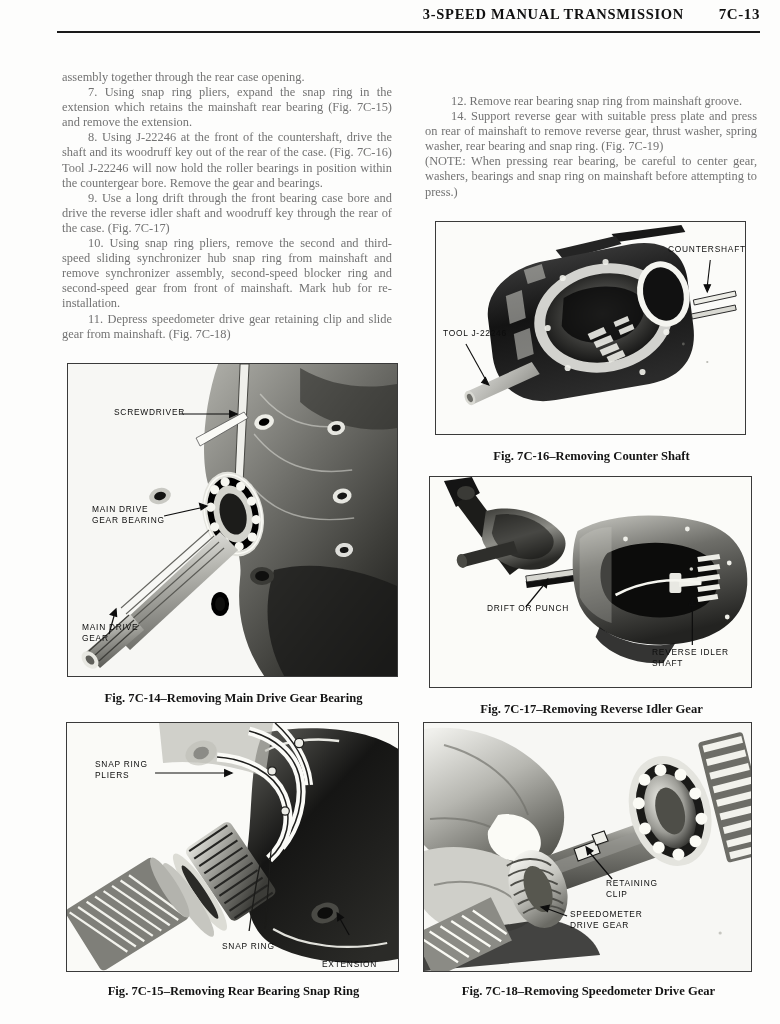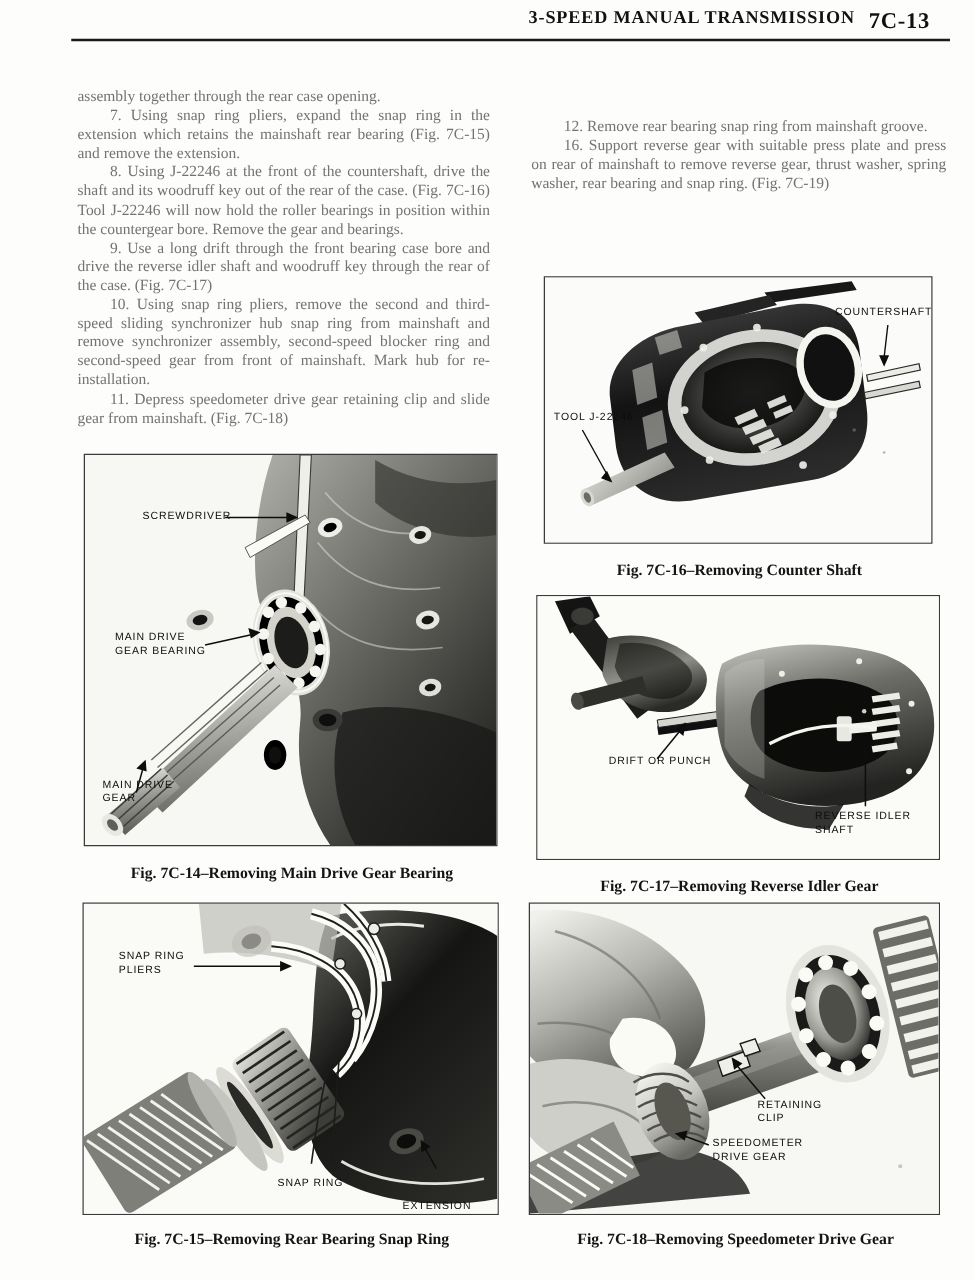--- a/index.html
+++ b/index.html
@@ -31,25 +31,25 @@
     right: 76px;
     top: 0;
     font-family: "Liberation Serif", serif;
     font-weight: bold;
     font-size: 14.5px;
     letter-spacing: 0.7px;
     white-space: nowrap;
   }
   .header-page {
     position: absolute;
-    right: 16px;
+    right: 0px;
     top: 0;
     font-family: "Liberation Serif", serif;
     font-weight: bold;
-    font-size: 18px;
+    font-size: 15px;
     letter-spacing: 0.6px;
     white-space: nowrap;
   }
   .header-rule {
     position: absolute;
     left: 57px;
     top: 31px;
     width: 703px;
     height: 2.4px;
     background: #1a1a1a;
@@ -165,21 +165,22 @@
     <p class="p-flush">assembly together through the rear case opening.</p>
     <p class="p-indent">7. Using snap ring pliers, expand the snap ring in the extension which retains the mainshaft rear bearing (Fig. 7C-15) and remove the extension.</p>
     <p class="p-indent">8. Using J-22246 at the front of the countershaft, drive the shaft and its woodruff key out of the rear of the case. (Fig. 7C-16) Tool J-22246 will now hold the roller bearings in position within the countergear bore. Remove the gear and bearings.</p>
     <p class="p-indent">9. Use a long drift through the front bearing case bore and drive the reverse idler shaft and woodruff key through the rear of the case. (Fig. 7C-17)</p>
     <p class="p-indent">10. Using snap ring pliers, remove the second and third-speed sliding synchronizer hub snap ring from mainshaft and remove synchronizer assembly, second-speed blocker ring and second-speed gear from front of mainshaft. Mark hub for re-installation.</p>
     <p class="p-indent">11. Depress speedometer drive gear retaining clip and slide gear from mainshaft. (Fig. 7C-18)</p>
   </div>
 
   <div class="col col-right">
     <p class="p-indent">12. Remove rear bearing snap ring from mainshaft groove.</p>
-    <p class="p-indent">16. Support reverse gear with suitable press plate and press on rear of mainshaft to remove reverse gear, thrust washer, spring washer, rear bearing and snap ring. (Fig. 7C-19)</p>
+    <p class="p-indent">14. Support reverse gear with suitable press plate and press on rear of mainshaft to remove reverse gear, thrust washer, spring washer, rear bearing and snap ring. (Fig. 7C-19)</p>
+    <p class="p-flush p-gap">(NOTE: When pressing rear bearing, be careful to center gear, washers, bearings and snap ring on mainshaft before attempting to press.)</p>
   </div>
 
   <div class="figure" id="fig-7c16">
     <div class="figbox">
       <div class="photo">
         <svg viewBox="0 0 310 212" preserveAspectRatio="none">
           <defs>
             <linearGradient id="g16a" x1="0" y1="0" x2="0.3" y2="1">
               <stop offset="0" stop-color="#4a4a4a"></stop>
                 <stop offset="0.5" stop-color="#131313"></stop>

